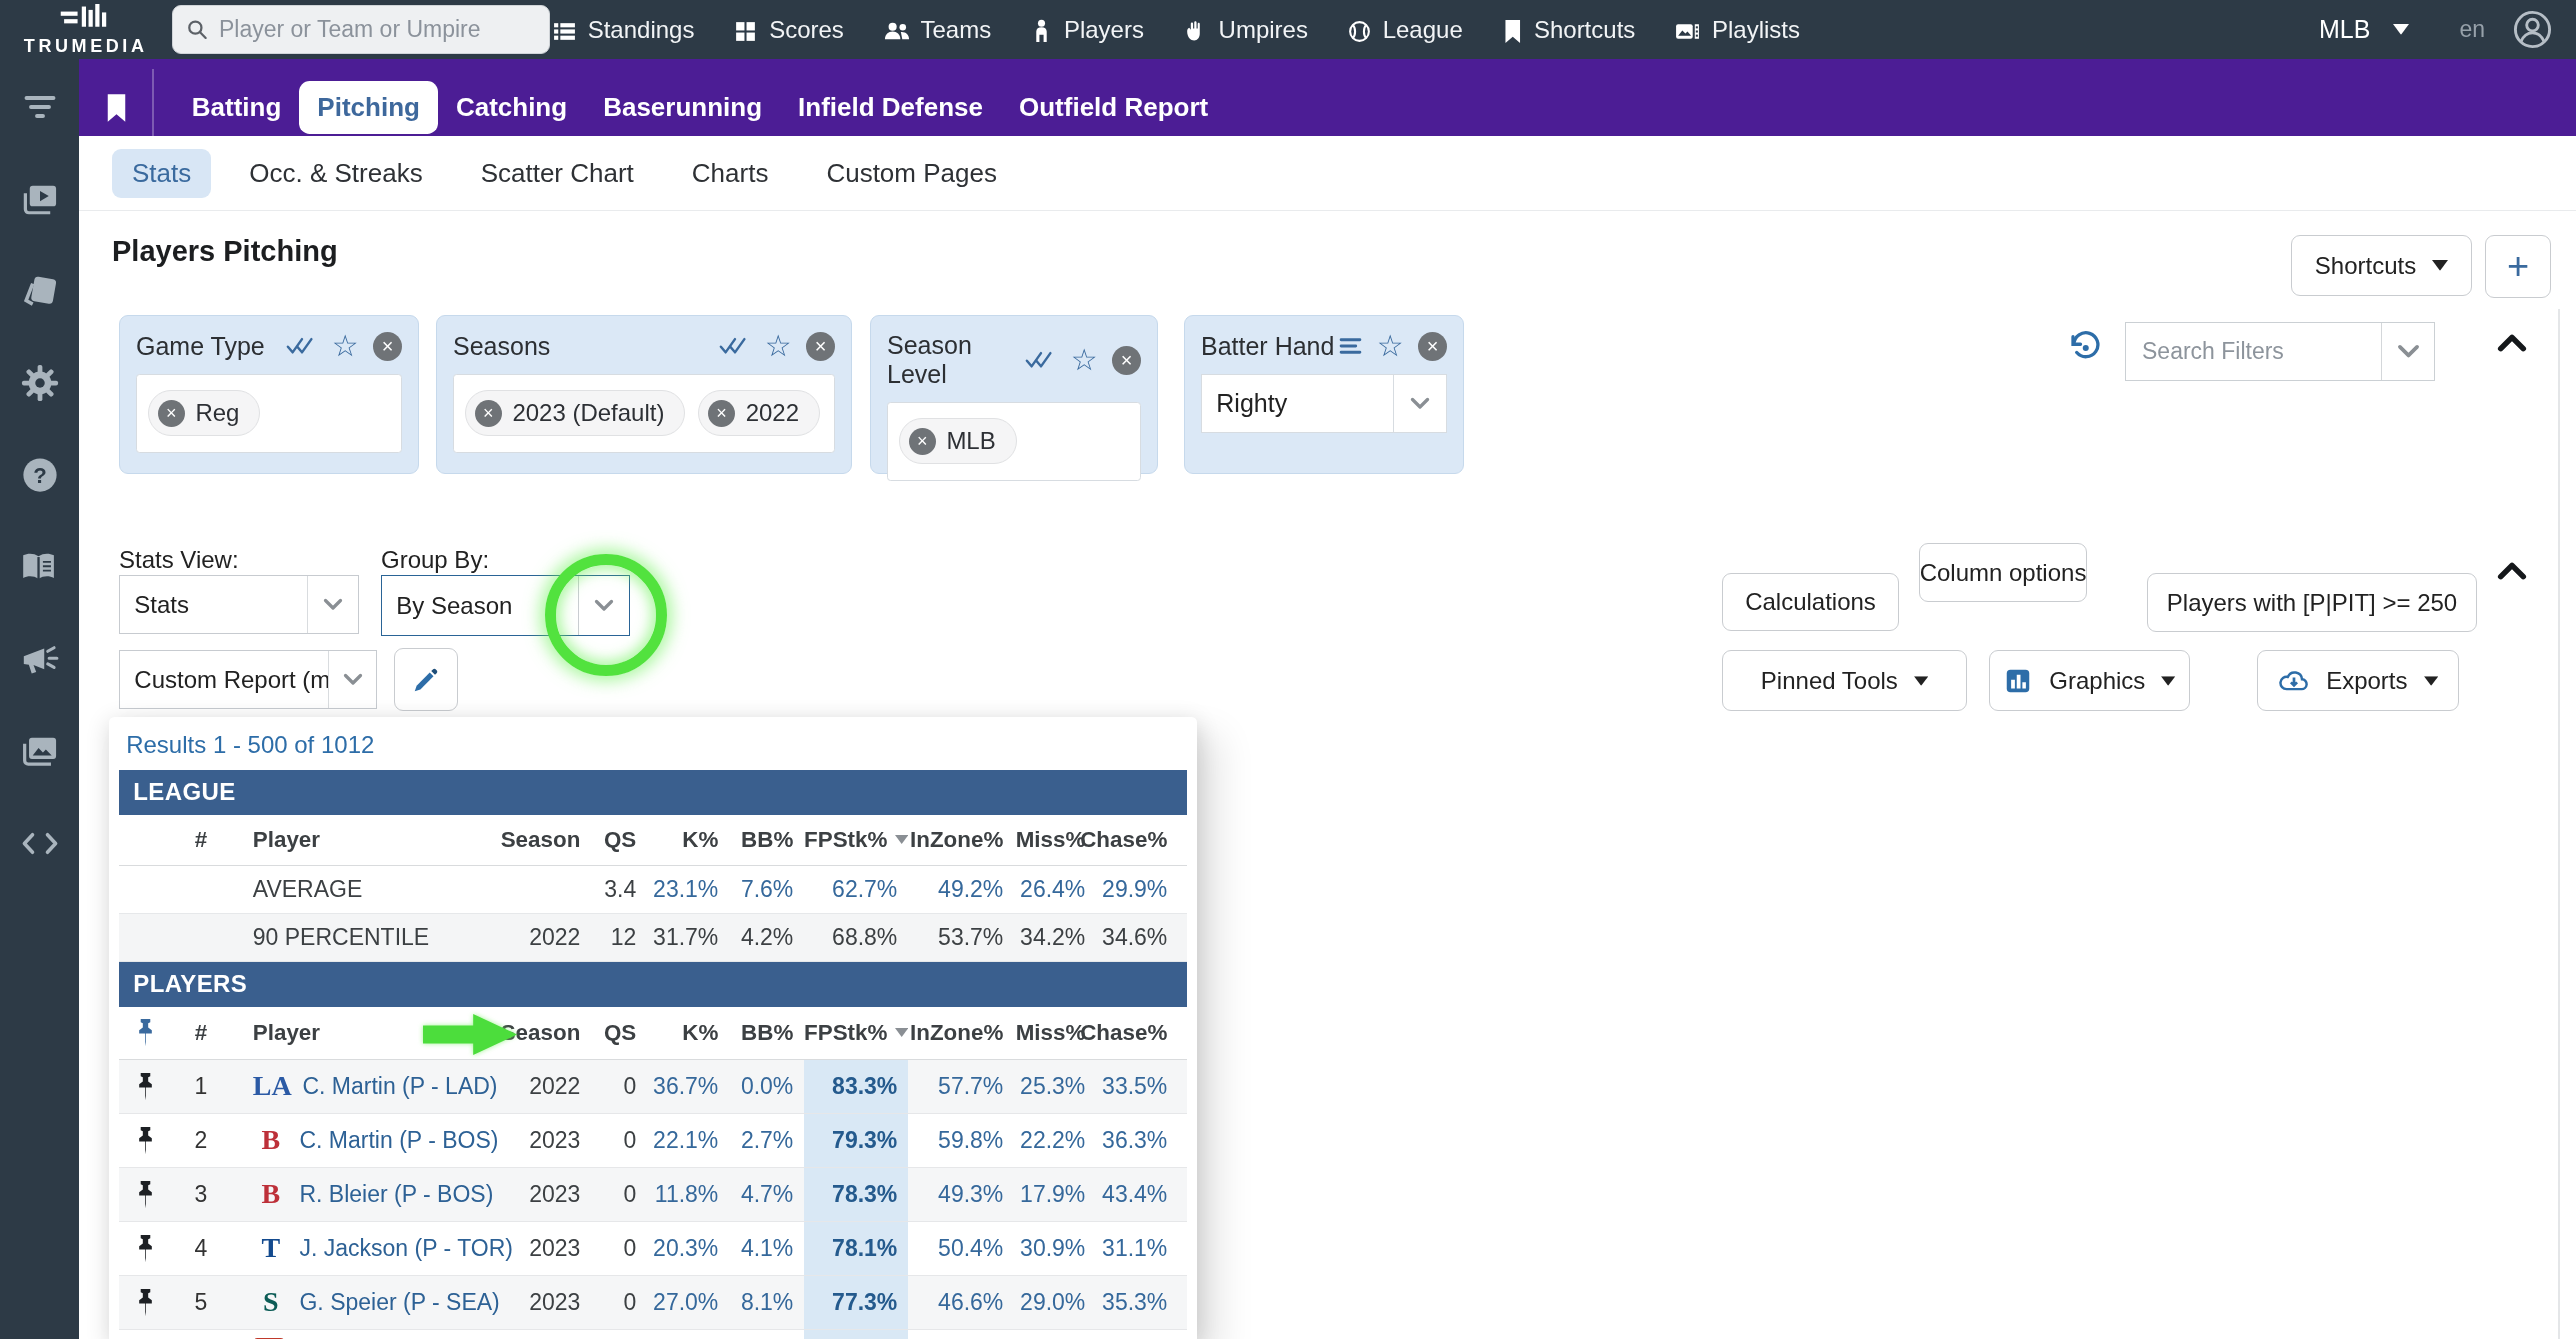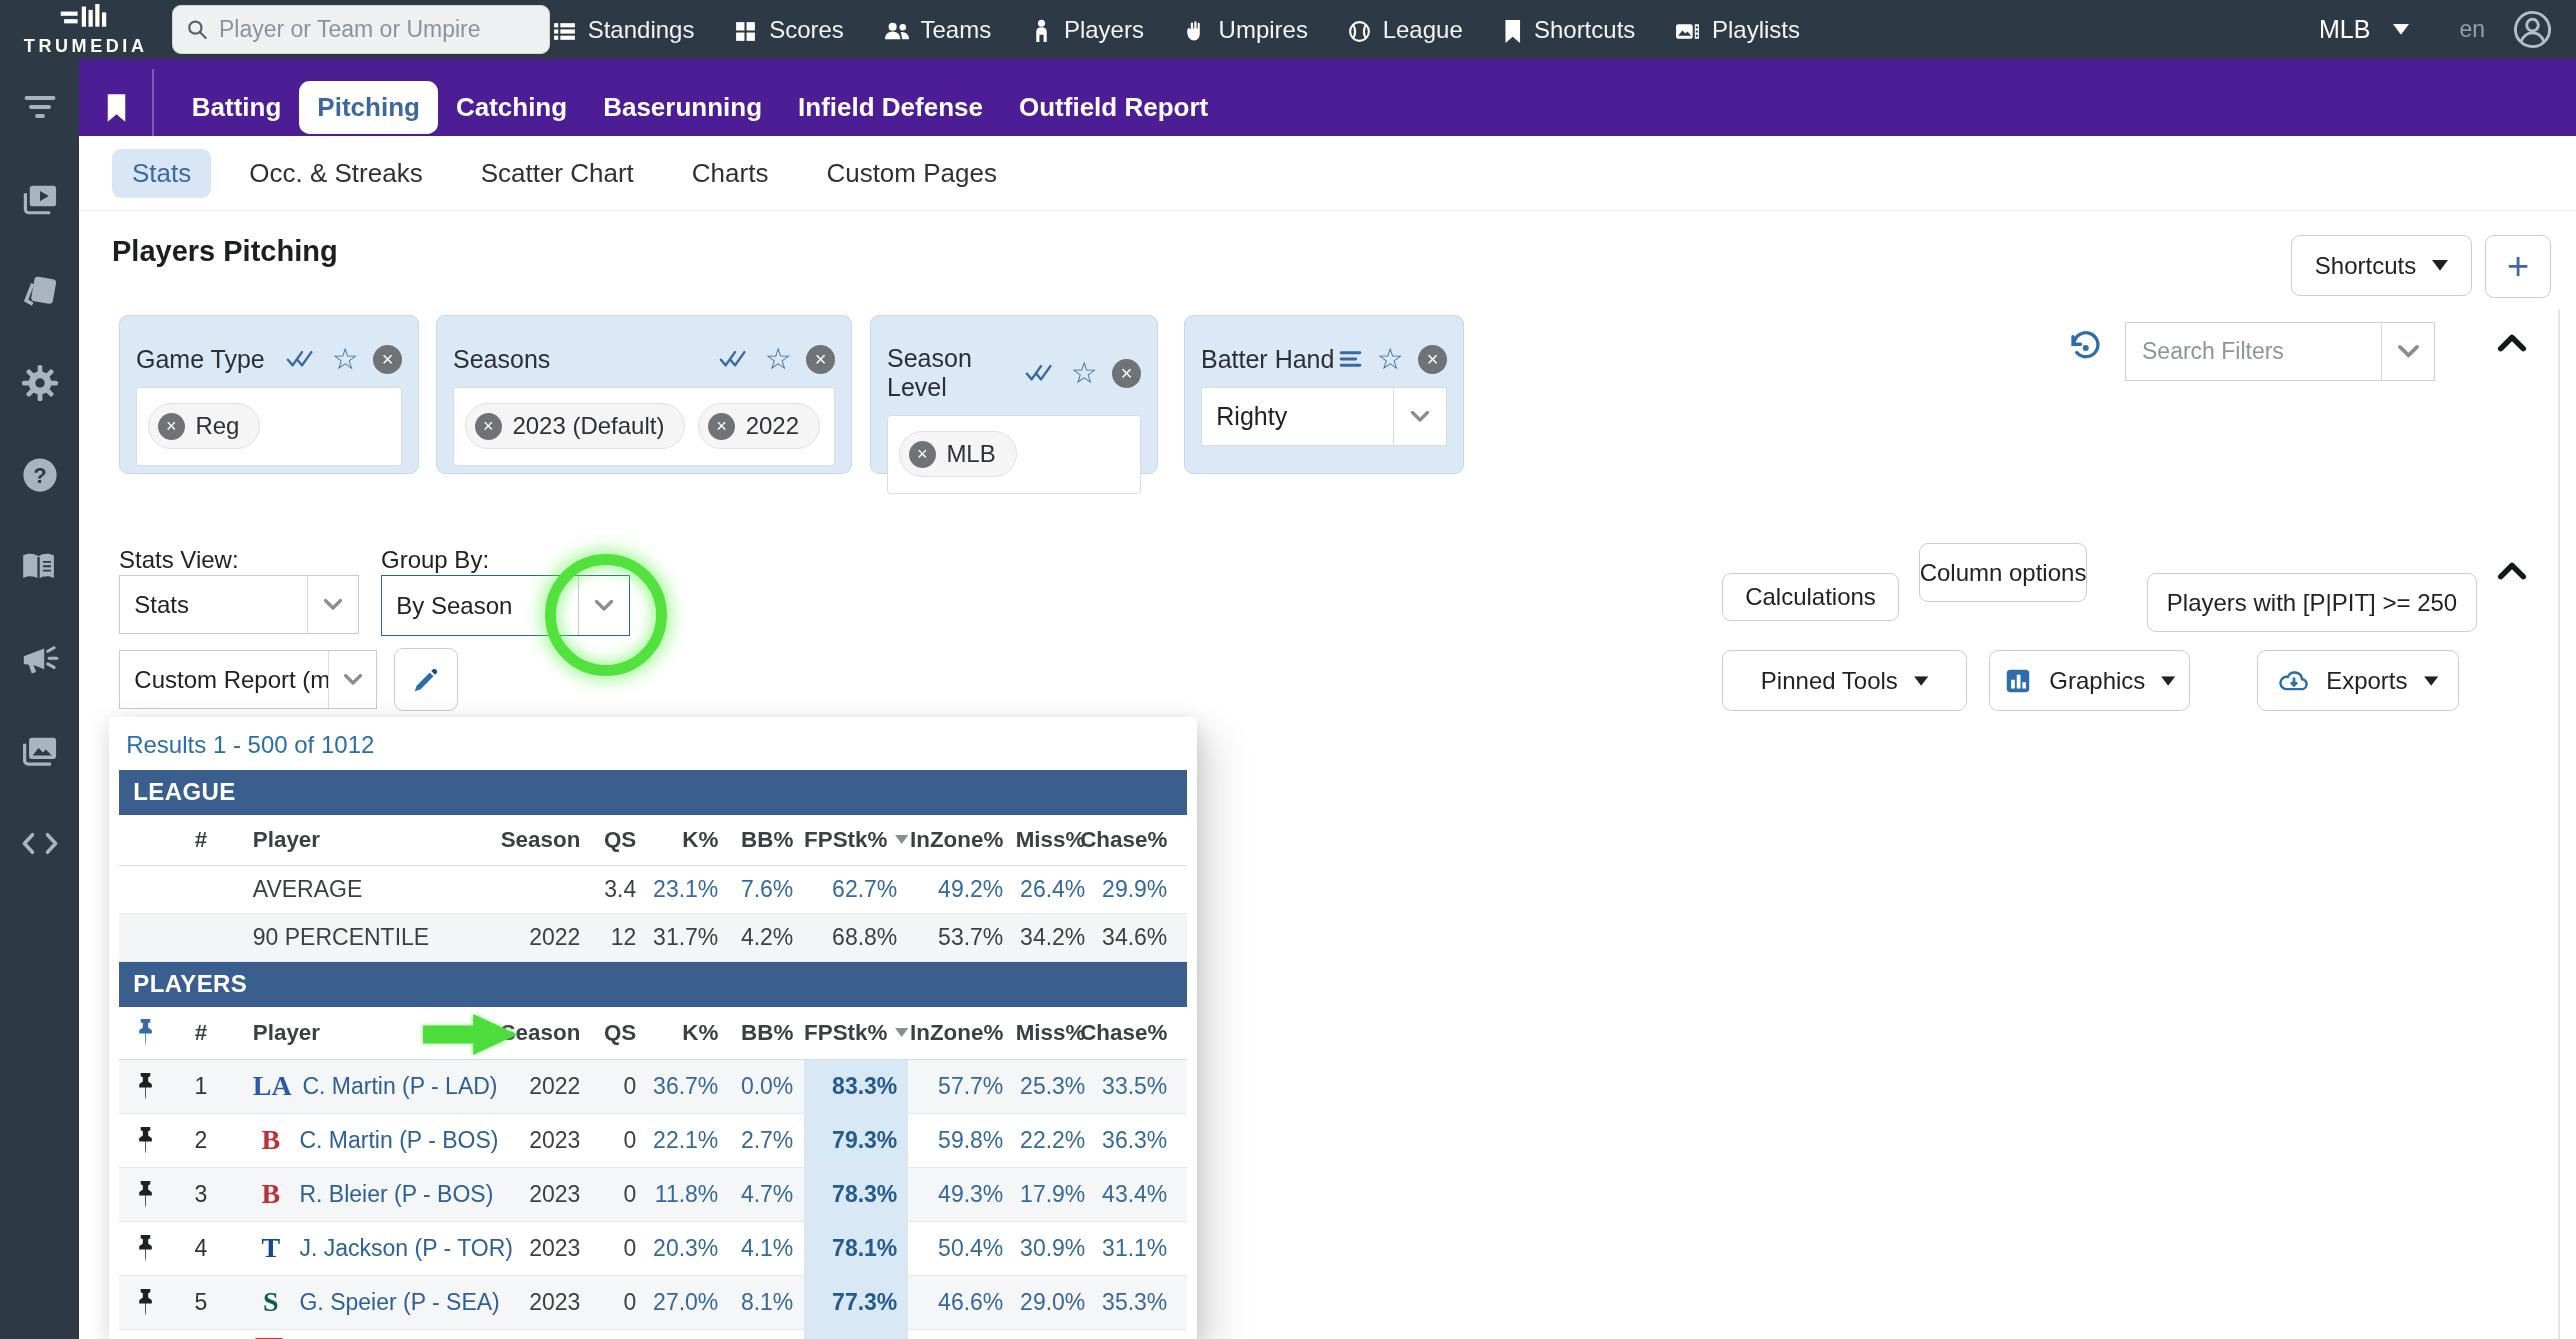--- a/index.html
+++ b/index.html
@@ -50,21 +50,21 @@
   
   #pagetitle{position:absolute;left:112px;top:235px;font-size:29px;font-weight:bold;color:#1c1e20;}
   #shortcutsbtn{position:absolute;left:2291px;top:235px;width:181px;height:61px;}
   #addbtn{position:absolute;left:2485px;top:235px;width:64px;height:61px;display:flex;align-items:center;
     justify-content:center;font-size:38px;color:#3a6a9e;border:0.9px solid #c9ccd0;border-radius:9px;background:#fff;cursor:pointer;}
   .btn{display:flex;align-items:center;justify-content:center;gap:16px;background:#fff;border:0.9px solid #c9ccd0;
     border-radius:9px;font-size:24px;color:#222;cursor:pointer;box-sizing:border-box;white-space:nowrap;}
 
   
   .fcard{position:absolute;top:315px;height:159px;background:#dbe8f6;border:0.9px solid #c6d9ec;border-radius:9px;
-    box-sizing:border-box;padding:28px 16px;}
+    box-sizing:border-box;padding:15px 16px;}
   .fhead{display:flex;align-items:center;}
   .ftitle{font-size:25px;color:#2c2f33;}
   .ficons{margin-left:auto;display:flex;align-items:center;gap:14.3px;}
   .star{font-size:30px;color:#3a6a9e;line-height:1;cursor:pointer;font-family:"DejaVu Sans",sans-serif;}
   .xcircle{width:29px;height:29px;border-radius:50%;background:#6f7377;color:#fff;display:flex;align-items:center;
     justify-content:center;font-size:20px;line-height:1;cursor:pointer;}
   .fbody{margin-top:12.5px;background:#fff;border:0.9px solid #d7dce1;border-radius:3.6px;min-height:79px;
     display:flex;align-items:center;padding:0 10.7px;gap:12.5px;box-sizing:border-box;}
   .pill{display:flex;align-items:center;gap:10.7px;background:#f5f5f6;border:0.9px solid #e0e1e3;border-radius:25px;
     padding:8px 20px 8px 9px;font-size:24px;color:#2d3035;white-space:nowrap;}
@@ -485,21 +485,21 @@
       </svg>
     </span>
 </div>
 <div id="pencilbtn" class="btn">
   <svg width="30" height="30" viewBox="0 0 24 24">
     <path d="M4.5 16.5L3 21l4.5-1.5L18 9l-3-3z" fill="#2d6da8"></path>
     <path d="M16.2 4.8l3 3 1.3-1.3c.7-.7.7-1.7 0-2.4l-.6-.6c-.7-.7-1.7-.7-2.4 0z" fill="#1f4e79"></path>
   </svg>
 </div>
 
-<div class="btn abs" style="left:1722px;top:573px;width:177px;height:48px;">
+<div class="btn abs" style="left:1722px;top:573px;width:177px;height:58px;">
   <span>Calculations</span>
 </div>
 <div class="btn abs" style="left:1919px;top:543px;width:168px;height:59px;">
   <span>Column options</span>
 </div>
 <div class="btn abs" style="left:2147px;top:573px;width:330px;height:59px;">
   <span>Players with [P|PIT] &gt;= 250</span>
 </div>
 
 <div class="btn abs" style="left:1722px;top:650px;width:245px;height:61px;">

